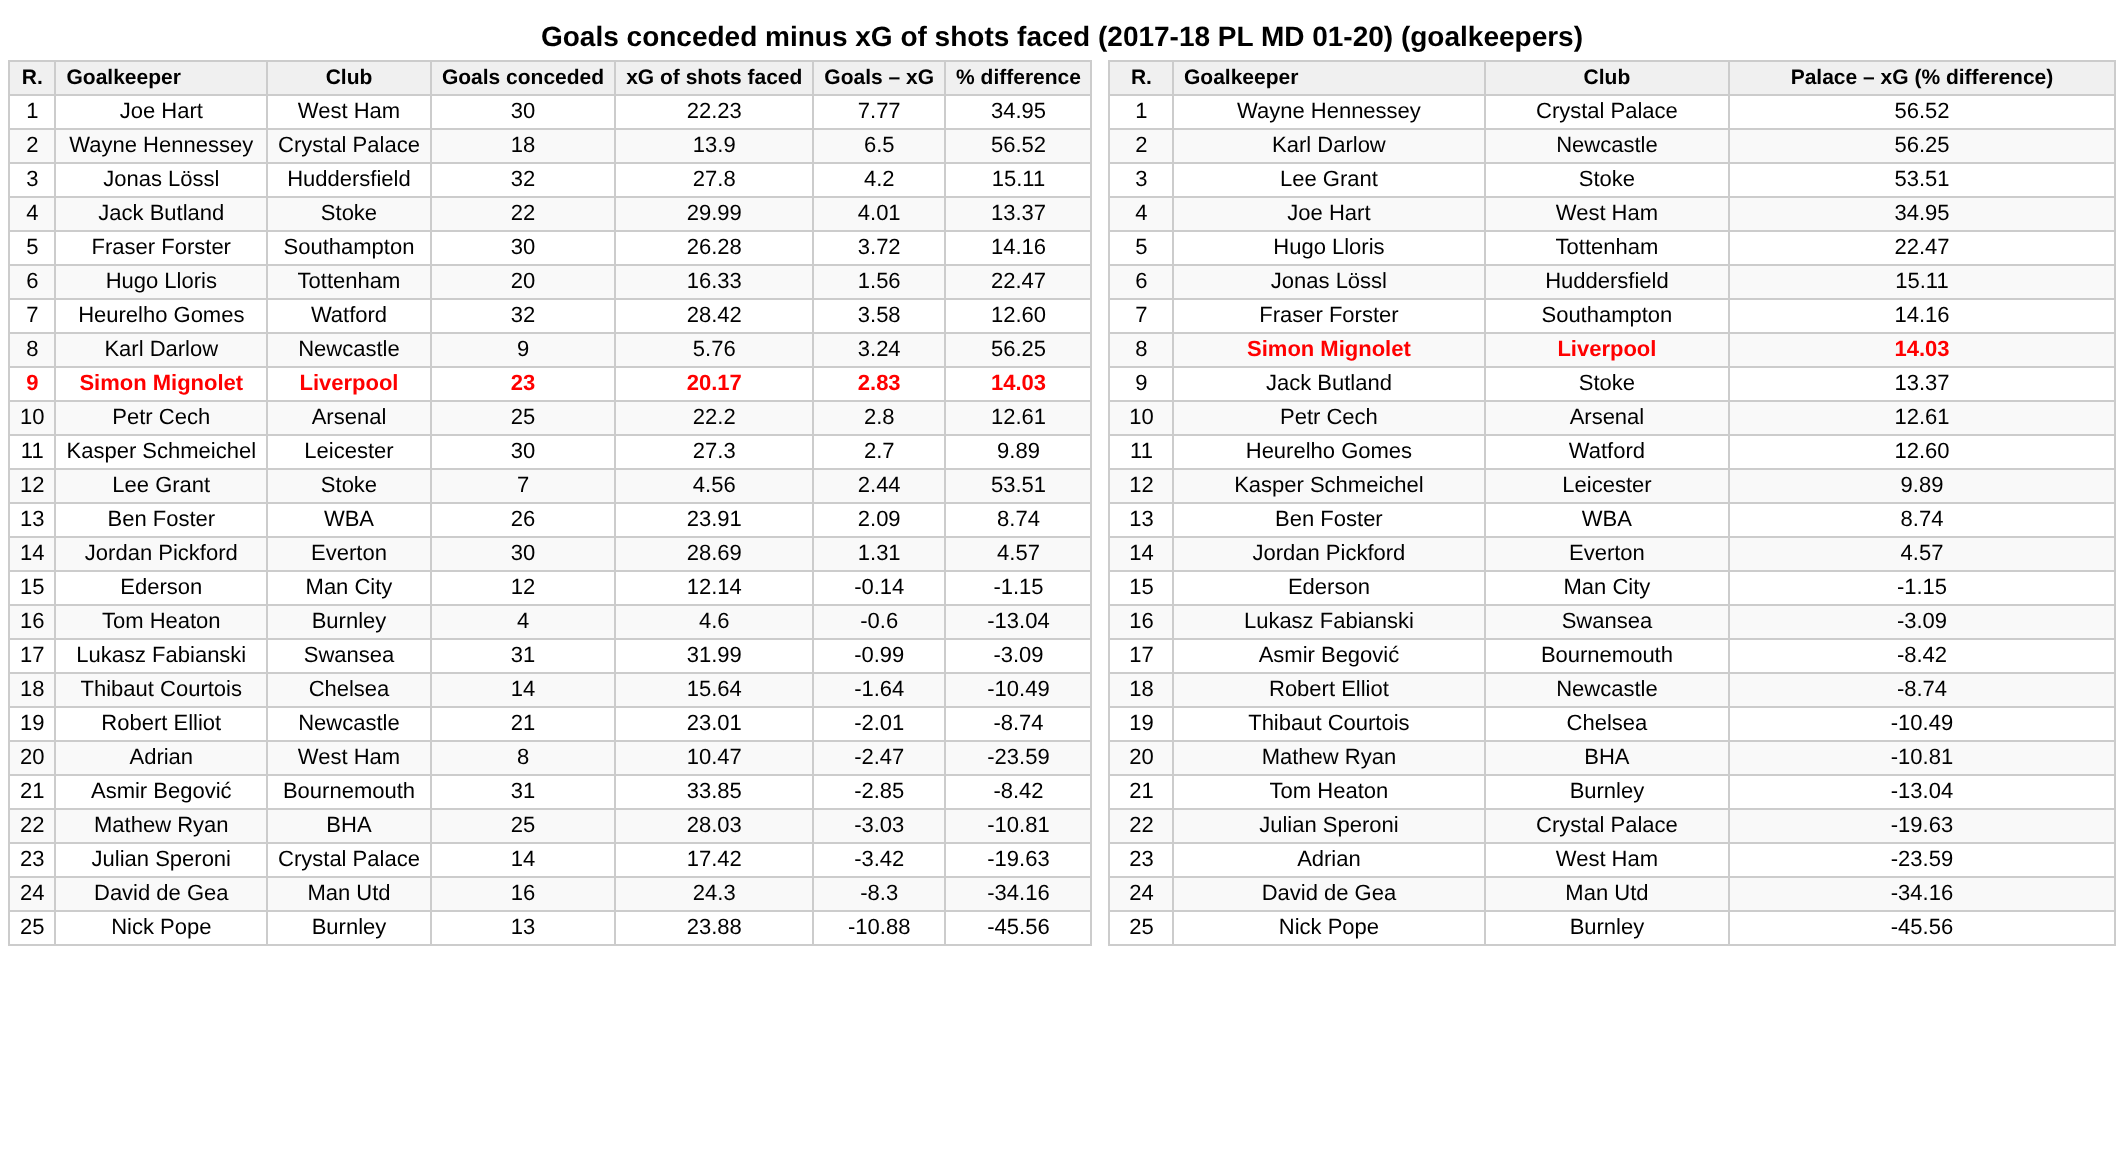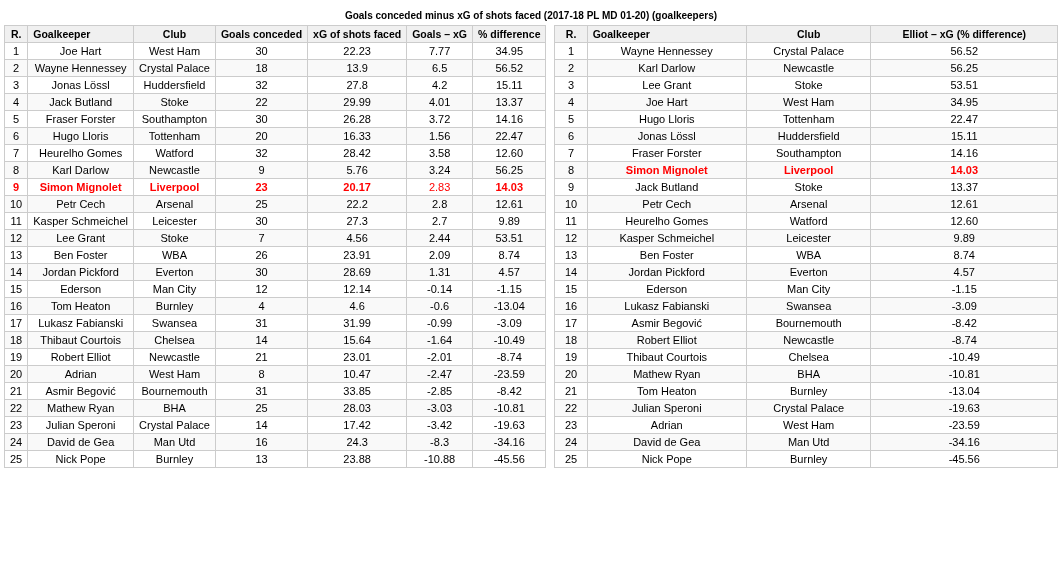--- a/index.html
+++ b/index.html
@@ -1,18 +1,18 @@
 <!DOCTYPE html>
 <html><head>
   <meta charset="utf-8">
   <style>
     * { margin: 0; padding: 0; box-sizing: border-box; }
     body { font-family: Arial, sans-serif; font-size: 11px; background: #fff; }
     .page { width: 1062px; min-height: 580px; background: #fff; padding: 4px; }
-    .main-title { text-align: center; font-weight: bold; font-size: 10px; padding: 6px 0 4px 0; }
+    .main-title { text-align: center; font-weight: bold; font-size: 14px; padding: 6px 0 4px 0; }
     .tables-wrapper { display: flex; gap: 8px; }
     table { border-collapse: collapse; flex: 1; }
     th, td { border: 1px solid #ccc; padding: 2px 5px; text-align: center; white-space: nowrap; }
     th { background: #f0f0f0; font-weight: bold; font-size: 10.5px; }
     .col-rank { width: 22px; }
     .col-gk { width: 115px; text-align: left; }
     .col-club { width: 90px; }
     .col-goals { width: 50px; }
     .col-xg { width: 55px; }
     .col-diff { width: 50px; }
@@ -116,21 +116,21 @@
             <td>5.76</td>
             <td>3.24</td>
             <td>56.25</td>
           </tr>
           <tr class="highlight-red">
             <td style="color: red;">9</td>
             <td class="left" style="color: red; font-weight: bold;">Simon Mignolet</td>
             <td style="color: red; font-weight: bold;">Liverpool</td>
             <td style="color: red; font-weight: bold;">23</td>
             <td style="color: red; font-weight: bold;">20.17</td>
-            <td style="color: red; font-weight: normal;">2.83</td>
+            <td style="color: red; font-weight: bold;">2.83</td>
             <td style="color: red; font-weight: bold;">14.03</td>
           </tr>
           <tr style="background: rgb(249, 249, 249);">
             <td>10</td>
             <td class="left">Petr Cech</td>
             <td>Arsenal</td>
             <td>25</td>
             <td>22.2</td>
             <td>2.8</td>
             <td>12.61</td>
@@ -272,21 +272,21 @@
           </tr>
         </tbody>
     </table>
 
     <table>
       <thead>
         <tr>
           <th class="col-rank2">R.</th>
           <th class="col-gk2">Goalkeeper</th>
           <th class="col-club2">Club</th>
-          <th class="col-diffpct">Elliot – xG (% difference)</th>
+          <th class="col-diffpct">Palace – xG (% difference)</th>
         </tr>
       </thead>
       <tbody id="right-tbody">
           <tr>
             <td>1</td>
             <td class="left">Wayne Hennessey</td>
             <td>Crystal Palace</td>
             <td>56.52</td>
           </tr>
           <tr style="background: rgb(249, 249, 249);">

